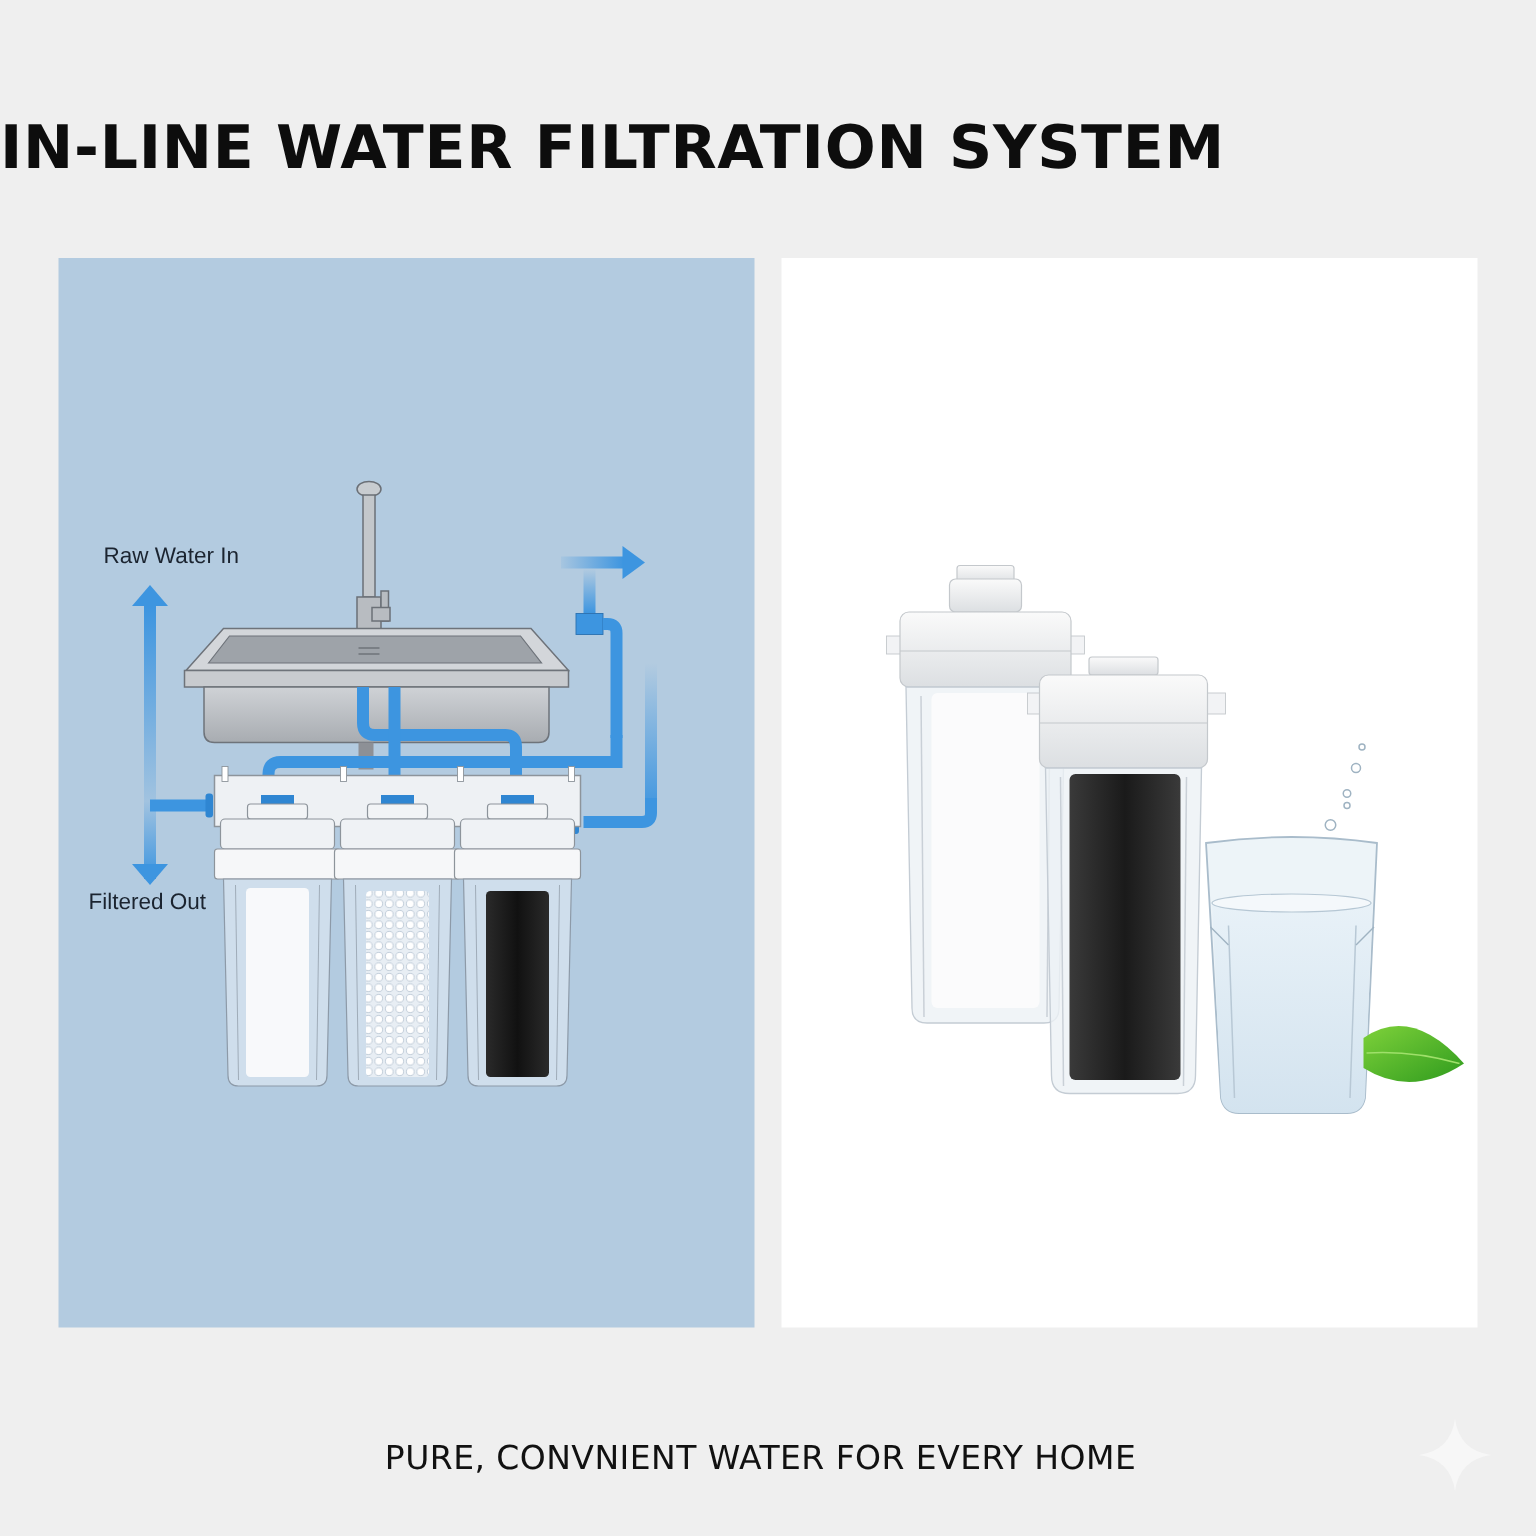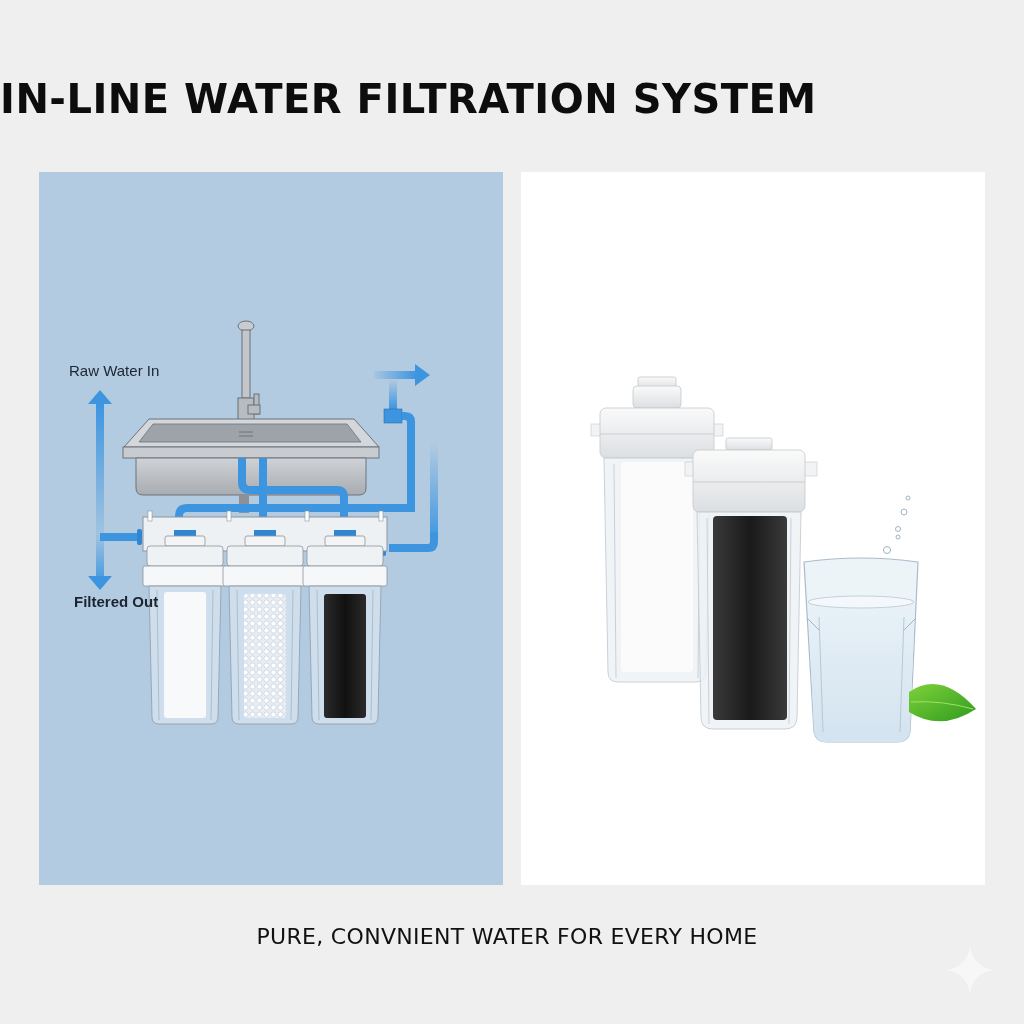--- a/index.html
+++ b/index.html
@@ -24,23 +24,23 @@
   .panel-left { left: 39px; background: #b3cbe0; }
   .panel-right { left: 521px; background: #ffffff; }
   .panel svg { position: absolute; left: 0; top: 0; }
   .label {
     position: absolute;
     font-family: "Liberation Sans", sans-serif;
     font-size: 15px;
     color: #1b2430;
   }
   .label-in { left: 30px; top: 190px; }
-  .label-out { left: 35px; top: 421px; font-weight: bold; }
+  .label-out { left: 20px; top: 421px; }
   .tagline {
-    position: absolute; left: 0; top: 924px; width: 1014px;
+    position: absolute; left: 0; top: 960px; width: 1014px;
     text-align: center;
     font-family: "DejaVu Sans", sans-serif;
     font-size: 22px;
     color: #111;
     letter-spacing: 0.3px;
   }
   .sparkle { position: absolute; left: 942px; top: 942px; width: 56px; height: 56px; }
 </style>
 </head>
 <body>

